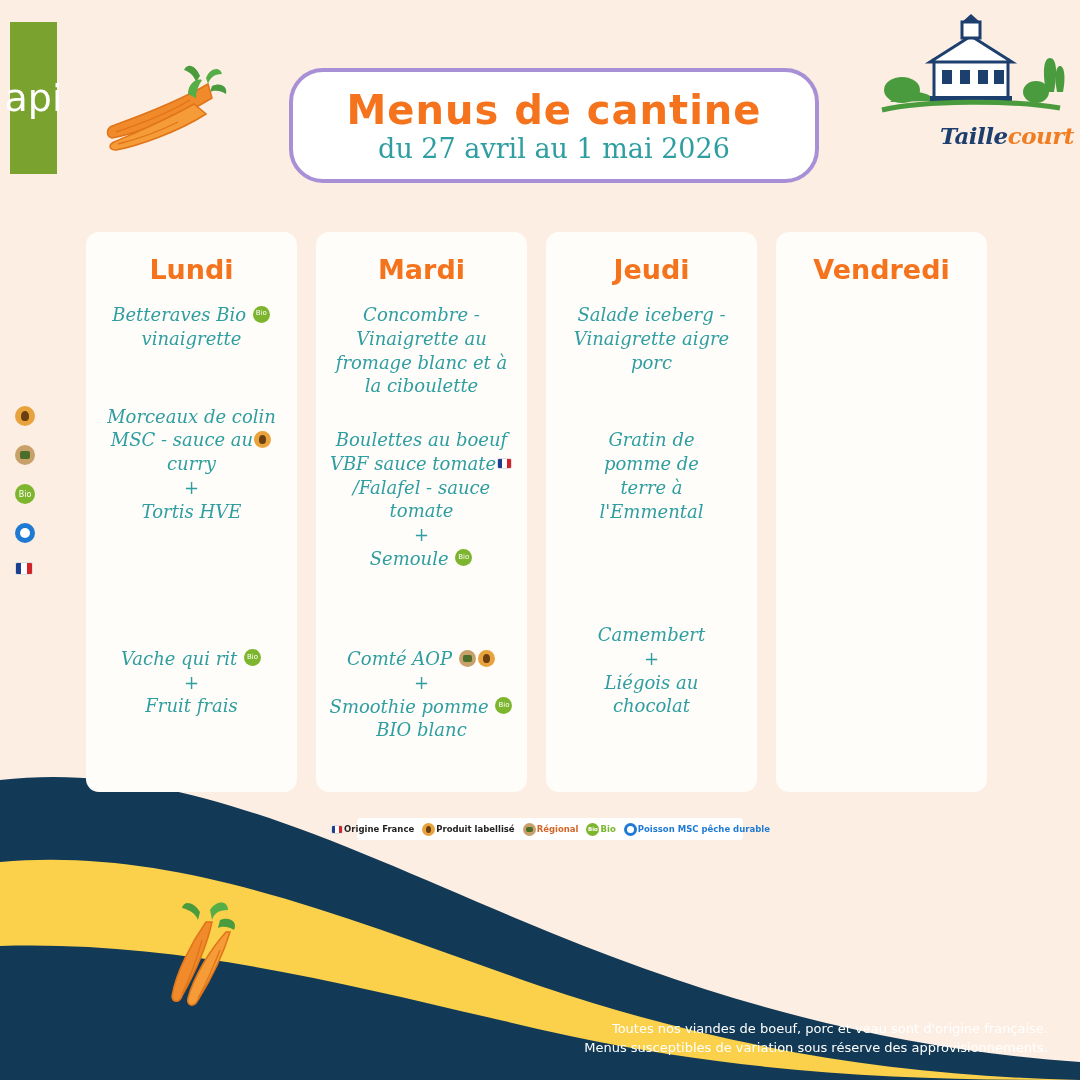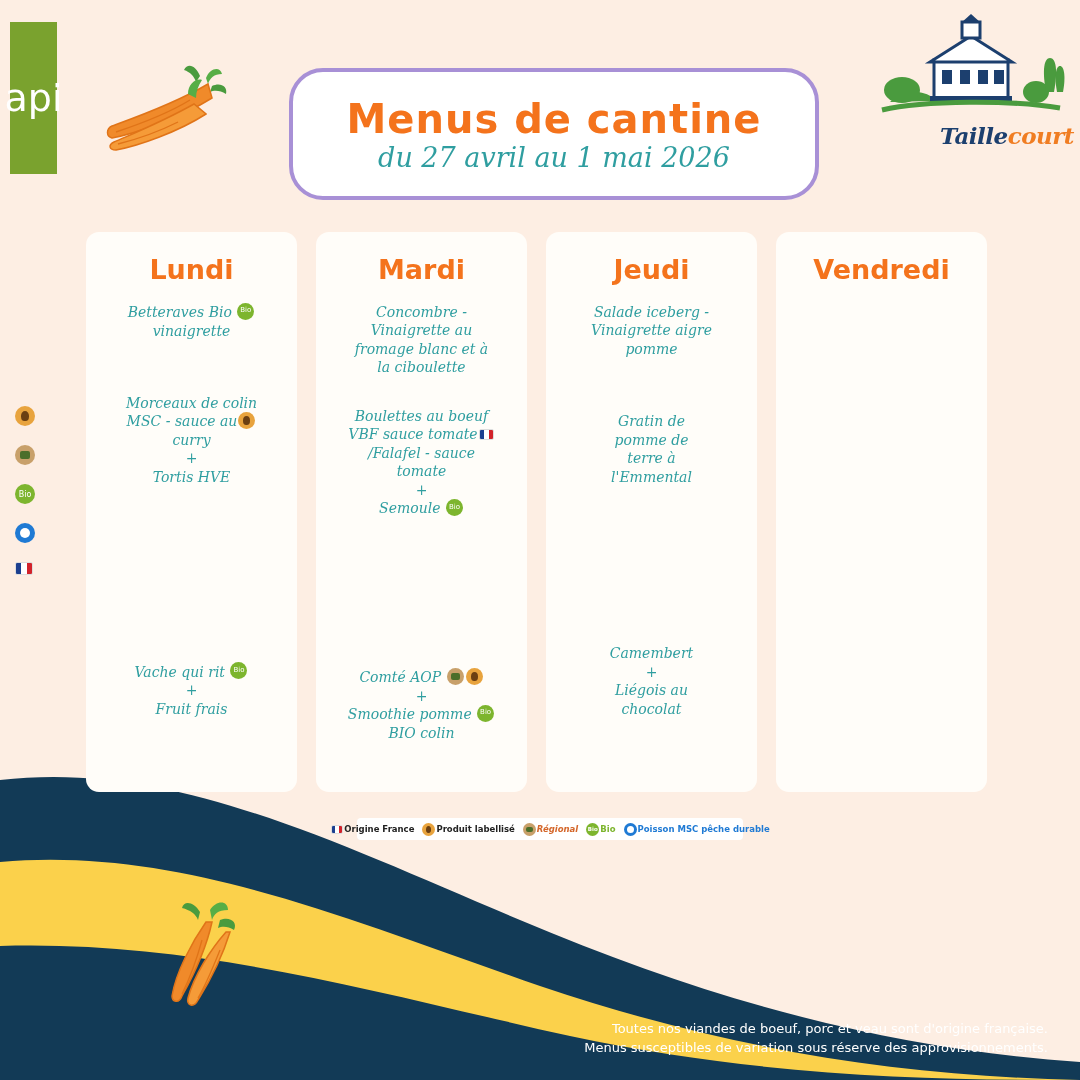--- a/index.html
+++ b/index.html
@@ -61,39 +61,38 @@
     color: #1c3f6e;
     letter-spacing: -0.5px;
     margin-top: 16px;
   }
   .town-name em { color: #f07d22; font-style: italic; }
 
   
   .title-card {
     position: absolute;
     left: 289px; top: 68px;
-    width: 530px; height: 132px;
+    width: 530px; height: 115px;
     background: #ffffff;
     border: 4px solid #a890d6;
     border-radius: 34px;
     display: flex;
     flex-direction: column;
     align-items: center;
     justify-content: center;
   }
   .title-main {
     font-family: "DejaVu Sans", sans-serif;
     font-weight: bold;
     font-size: 40px;
     color: #f4731c;
     letter-spacing: 1px;
   }
   .title-sub {
     font-family: "DejaVu Serif", serif;
-    font-style: italic;
     font-size: 27px;
     color: #2f9ea0;
   }
 
   
   .days {
     position: absolute;
     left: 86px; top: 232px;
     width: 916px;
     display: flex;
@@ -115,21 +114,21 @@
     font-weight: bold;
     font-size: 27px;
     color: #f4731c;
     margin-bottom: 18px;
   }
   .course {
     width: 100%;
     text-align: center;
     font-family: "DejaVu Serif", serif;
     font-style: italic;
-    font-size: 14px;
+    font-size: 18px;
     line-height: 1.32;
     color: #2f9ea0;
   }
   .spacer-sm { height: 30px; }
   .spacer-md { height: 54px; }
   .spacer-flex { flex: 1 1 auto; min-height: 18px; }
 
   
   .badge {
     display: inline-block;
@@ -221,21 +220,21 @@
     white-space: nowrap;
   }
   .legend-item .badge { width: 13px; height: 13px; top: 0; }
   .legend-item .badge-bio::after { width: 13px; height: 13px; font-size: 5.5px; }
   .legend-item .badge-msc::after { left: 3px; top: 3px; width: 7px; height: 7px; }
   .legend-item .badge-label::after { left: 4px; top: 3px; width: 5px; height: 7px; }
   .legend-item .badge-region::after { left: 3px; top: 4px; width: 7px; height: 5px; }
   .legend-item .badge-fr { width: 12px; height: 9px; }
   .lg-france { color: #222222; }
   .lg-label { color: #222222; }
-  .lg-region { color: #d4662a; font-style: italic; }
+  .lg-region { color: #d4662a; }
   .lg-bio { color: #7db52e; }
   .lg-msc { color: #1f7ad4; }
 
   
   .footer-note {
     position: absolute;
     right: 32px; bottom: 22px;
     text-align: right;
     font-family: "DejaVu Sans", sans-serif;
     font-size: 13px;
@@ -367,31 +366,31 @@
       <span>/Falafel - sauce</span><br>
       <span>tomate</span><br>
       <span>+</span><br>
       <span>Semoule </span><span class="badge badge-bio"></span>
     </div>
     <div class="spacer-flex"></div>
     <div class="course">
       <span>Comté AOP  </span><span class="badge badge-region"></span><span class="badge badge-label"></span><br>
       <span>+</span><br>
       <span>Smoothie pomme </span><span class="badge badge-bio"></span><br>
-      <span>BIO colin</span>
+      <span>BIO blanc</span>
     </div>
     <div class="spacer-sm"></div>
   </div>
 
   <div class="day-card">
     <div class="day-title">Jeudi</div>
     <div class="course">
       <span>Salade iceberg -</span><br>
       <span>Vinaigrette aigre</span><br>
-      <span>pomme</span>
+      <span>porc</span>
     </div>
     <div class="spacer-md"></div>
     <div class="course">
       <span>Gratin de</span><br>
       <span>pomme de</span><br>
       <span>terre à</span><br>
       <span>l'Emmental</span>
     </div>
     <div class="spacer-flex"></div>
     <div class="course">

